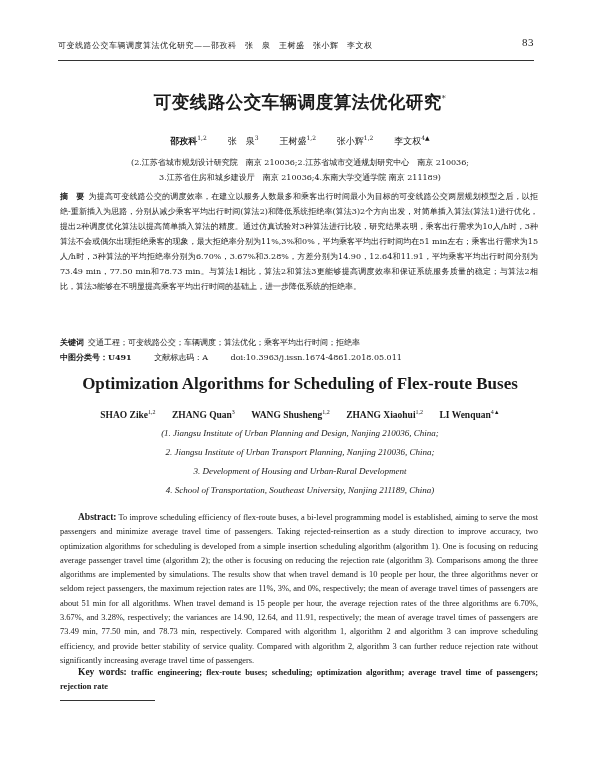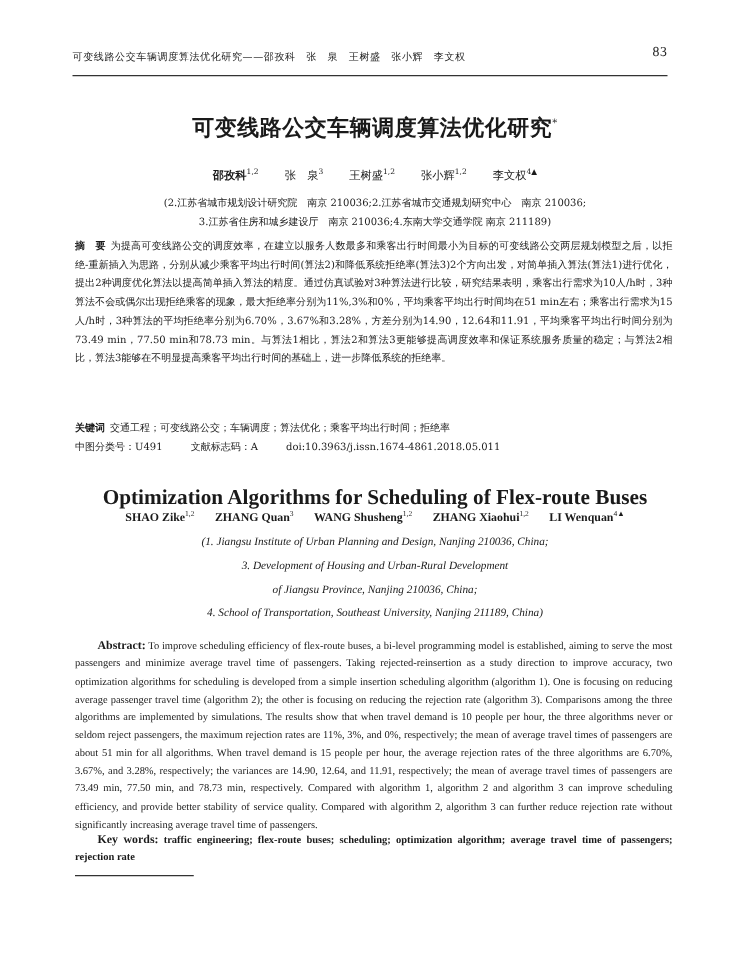--- a/index.html
+++ b/index.html
@@ -16,21 +16,21 @@
   .title-cn sup { font-size:8px; font-weight:normal; }
   .authors-cn { position:absolute; left:0; right:0; top:134px; text-align:center; font-size:9px; word-spacing:6px; }
   .authors-cn span { margin:0 6px; }
   .authors-cn sup { font-size:6px; }
   .affil-cn { position:absolute; left:0; right:0; top:155px; text-align:center; font-size:8px; line-height:15px; }
   .abstract-cn { position:absolute; left:60px; right:62px; top:189px; font-size:8px; line-height:15px; text-align:justify; }
   .label-bold { font-weight:bold; margin-right:4px; }
   .kw-cn { position:absolute; left:60px; right:62px; top:335px; font-size:8px; line-height:15px; }
   .clc-line { position:absolute; left:60px; right:62px; top:350px; font-size:8px; line-height:15px; }
   .clc-line span { margin-right:20px; }
-  .title-en { position:absolute; left:0; right:0; top:388px; text-align:center; font-size:17px; font-weight:bold;
+  .title-en { position:absolute; left:0; right:0; top:374px; text-align:center; font-size:17px; font-weight:bold;
               font-family:"Liberation Serif", serif; }
   .authors-en { position:absolute; left:0; right:0; top:409px; text-align:center; font-size:9.5px; font-weight:bold;
               font-family:"Liberation Serif", serif; }
   .authors-en span { margin:0 7px; }
   .authors-en sup { font-size:6px; font-weight:normal; }
   .affil-en { position:absolute; left:0; right:0; top:424px; text-align:center; font-size:9px; line-height:19px;
               font-style:italic; font-family:"Liberation Serif", serif; }
   .abstract-en { position:absolute; left:60px; right:62px; top:510px; font-size:8.4px; line-height:14.3px; text-align:justify;
               font-family:"Liberation Serif", serif; text-indent:18px; }
   .kw-en { position:absolute; left:60px; right:62px; top:665px; font-size:8.4px; line-height:14px; text-align:justify;
@@ -71,39 +71,39 @@
 
   <div class="abstract-cn">
     <span class="label-bold">摘　要</span><span>为提高可变线路公交的调度效率，在建立以服务人数最多和乘客出行时间最小为目标的可变线路公交两层规划模型之后，以拒绝-重新插入为思路，分别从减少乘客平均出行时间(算法2)和降低系统拒绝率(算法3)2个方向出发，对简单插入算法(算法1)进行优化，提出2种调度优化算法以提高简单插入算法的精度。通过仿真试验对3种算法进行比较，研究结果表明，乘客出行需求为10人/h时，3种算法不会或偶尔出现拒绝乘客的现象，最大拒绝率分别为11%,3%和0%，平均乘客平均出行时间均在51 min左右；乘客出行需求为15人/h时，3种算法的平均拒绝率分别为6.70%，3.67%和3.28%，方差分别为14.90，12.64和11.91，平均乘客平均出行时间分别为73.49 min，77.50 min和78.73 min。与算法1相比，算法2和算法3更能够提高调度效率和保证系统服务质量的稳定；与算法2相比，算法3能够在不明显提高乘客平均出行时间的基础上，进一步降低系统的拒绝率。</span>
   </div>
 
   <div class="kw-cn">
     <span class="label-bold">关键词</span><span>交通工程；可变线路公交；车辆调度；算法优化；乘客平均出行时间；拒绝率</span>
   </div>
 
   <div class="clc-line">
-    <span style="font-weight:normal">中图分类号：U491</span>
+    <span style="font-weight:bold">中图分类号：U491</span>
     <span style="font-weight:normal">文献标志码：A</span>
     <span>doi:10.3963/j.issn.1674-4861.2018.05.011</span>
   </div>
 
   <div class="title-en">Optimization Algorithms for Scheduling of Flex-route Buses</div>
 
   <div class="authors-en">
     <span><i style="font-style:normal">SHAO Zike</i><sup>1,2</sup></span>
     <span><i style="font-style:normal">ZHANG Quan</i><sup>3</sup></span>
     <span><i style="font-style:normal">WANG Shusheng</i><sup>1,2</sup></span>
     <span><i style="font-style:normal">ZHANG Xiaohui</i><sup>1,2</sup></span>
     <span><i style="font-style:normal">LI Wenquan</i><sup>4▲</sup></span>
   </div>
 
   <div class="affil-en">
     <div>(1. Jiangsu Institute of Urban Planning and Design, Nanjing 210036, China;</div>
+    <div>2. Jiangsu Institute of Urban Transport Planning, Nanjing 210036, China;</div>
     <div>3. Development of Housing and Urban-Rural Development</div>
-    <div>of Jiangsu Province, Nanjing 210036, China;</div>
     <div>4. School of Transportation, Southeast University, Nanjing 211189, China)</div>
   </div>
 
   <div class="abstract-en">
     <b>Abstract:</b>
     <span>To improve scheduling efficiency of flex-route buses, a bi-level programming model is established, aiming to serve the most passengers and minimize average travel time of passengers. Taking rejected-reinsertion as a study direction to improve accuracy, two optimization algorithms for scheduling is developed from a simple insertion scheduling algorithm (algorithm 1). One is focusing on reducing average passenger travel time (algorithm 2); the other is focusing on reducing the rejection rate (algorithm 3). Comparisons among the three algorithms are implemented by simulations. The results show that when travel demand is 10 people per hour, the three algorithms never or seldom reject passengers, the maximum rejection rates are 11%, 3%, and 0%, respectively; the mean of average travel times of passengers are about 51 min for all algorithms. When travel demand is 15 people per hour, the average rejection rates of the three algorithms are 6.70%, 3.67%, and 3.28%, respectively; the variances are 14.90, 12.64, and 11.91, respectively; the mean of average travel times of passengers are 73.49 min, 77.50 min, and 78.73 min, respectively. Compared with algorithm 1, algorithm 2 and algorithm 3 can improve scheduling efficiency, and provide better stability of service quality. Compared with algorithm 2, algorithm 3 can further reduce rejection rate without significantly increasing average travel time of passengers.</span>
   </div>
 
   <div class="kw-en">
     <b>Key words:</b>

